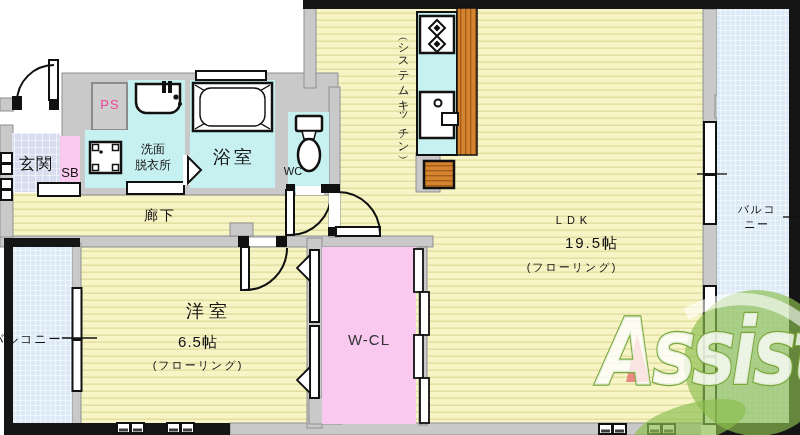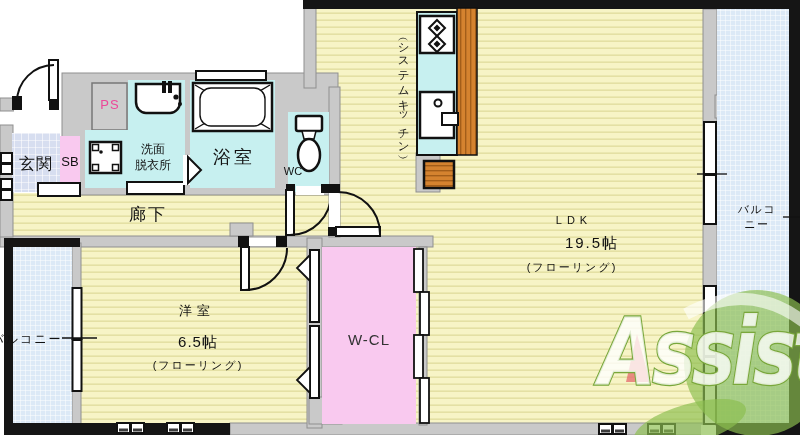--- a/index.html
+++ b/index.html
@@ -2,32 +2,32 @@
 <html><head>
 <meta charset="utf-8">
 <style>
   html,body{margin:0;padding:0;background:#fff;}
   #plan{position:relative;width:800px;height:435px;background:#fff;overflow:hidden;
         font-family:"Liberation Sans","DejaVu Sans",sans-serif;}
   #plan svg{position:absolute;left:0;top:0;}
   .lbl{position:absolute;transform:translate(-50%,-50%);color:#111;white-space:pre-line;
        text-align:center;line-height:1.35;z-index:5;}
   .l-genkan{left:36px;top:164px;font-size:16px;letter-spacing:1px}
-  .l-sb{left:70px;top:162px;font-size:13px}
+  .l-sb{left:70px;top:173px;font-size:13px}
   .l-ps{left:110px;top:105px;font-size:13px;color:#ec4899;letter-spacing:1px}
   .l-senmen{left:153px;top:157px;font-size:12px}
   .l-yoku{left:234px;top:157px;font-size:18px;letter-spacing:3px}
   .l-wc{left:293px;top:171px;font-size:11px}
-  .l-rouka{left:148px;top:215px;font-size:17px;letter-spacing:2px}
+  .l-rouka{left:160px;top:215px;font-size:14px;letter-spacing:2px}
   .l-kitchen{left:395px;top:26px;transform:none;writing-mode:vertical-rl;font-size:11.5px;
              height:132px;letter-spacing:1px}
   .l-ldk{left:574px;top:220px;font-size:11px;letter-spacing:5px}
   .l-ldk-size{left:592px;top:243px;font-size:15px;letter-spacing:2px}
   .l-ldk-floor{left:572px;top:267px;font-size:11px;letter-spacing:2px}
-  .l-yo{left:197px;top:311px;font-size:13px;letter-spacing:5px}
+  .l-yo{left:209px;top:311px;font-size:18px;letter-spacing:5px}
   .l-yo-size{left:198px;top:342px;font-size:15px;letter-spacing:1px}
   .l-yo-floor{left:198px;top:365px;font-size:11px;letter-spacing:2px}
   .l-wcl{left:369px;top:340px;font-size:15px;letter-spacing:1px;color:#333}
   .l-bal-l{left:27px;top:339px;font-size:12px;letter-spacing:2px}
   .l-bal-r{left:757px;top:217px;font-size:11px;letter-spacing:1.5px}
 </style>
 </head>
 <body>
 
 <div id="plan">

